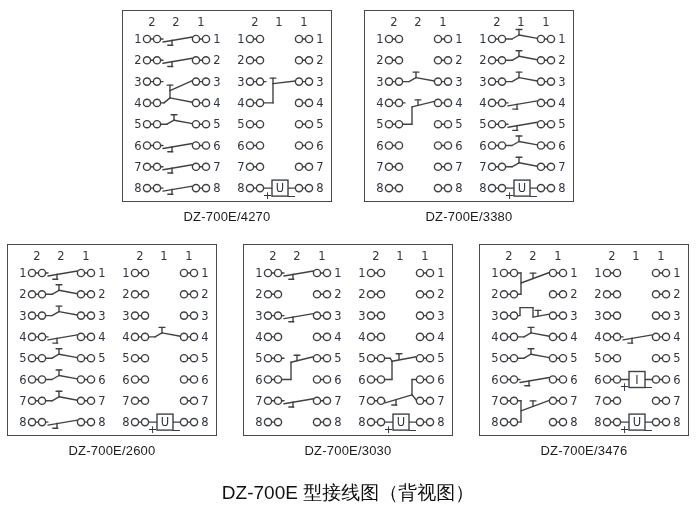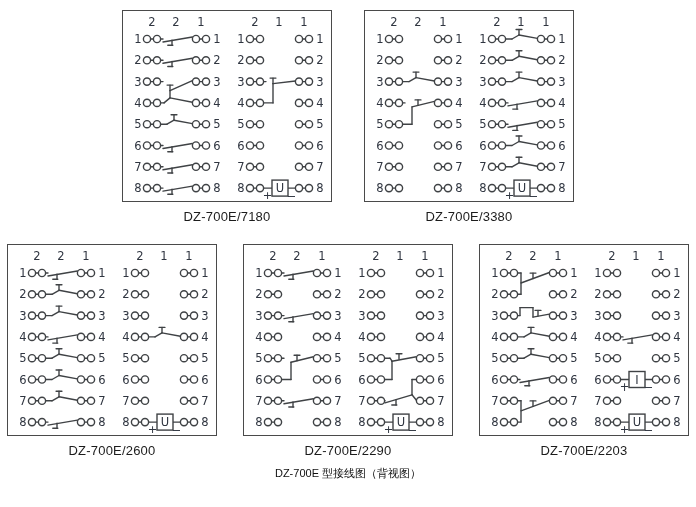--- a/index.html
+++ b/index.html
@@ -6,21 +6,21 @@
   .page{
     width:696px;height:507px;background:#ffffff;box-sizing:border-box;
     font-family:"Liberation Sans",sans-serif;overflow:hidden;
   }
   .diag-row{display:flex;}
   .diag-row.top{justify-content:center;gap:32px;padding-top:10px;}
   .diag-row.bottom{justify-content:space-between;padding:0 7px;margin-top:20px;}
   .card{margin:0;display:flex;flex-direction:column;align-items:center;}
   .dbox{border:1.6px solid #4a4a4a;background:#fff;padding:2px 3px;line-height:0;}
   .dtitle{margin-top:8px;font-size:13px;color:#1c1c1c;letter-spacing:.2px;line-height:1.1;}
-  .page-caption{text-align:center;margin-top:7px;font-size:11px;color:#101010;}
+  .page-caption{text-align:center;margin-top:21px;font-size:19px;color:#101010;}
   svg text{font-family:"DejaVu Sans","Liberation Sans",sans-serif;}
 </style>
 </head>
 <body>
 
 <div class="page">
 
   <div class="diag-row top">
     <figure class="card">
       <div class="dbox"><svg viewBox="0 0 202 186" width="202" height="186">
@@ -197,21 +197,21 @@
             <text x="165.5" y="186.6" font-size="11.5" text-anchor="middle" fill="#2f3540">−</text>
             <line x1="127.6" y1="175.1" x2="130.4" y2="175.1" stroke="#3f4245" stroke-width="1.4" stroke-linecap="round"></line>
             <circle cx="124" cy="175.1" r="3.6" fill="#fff" stroke="#3f4245" stroke-width="1.4"></circle>
             <circle cx="134" cy="175.1" r="3.6" fill="#fff" stroke="#3f4245" stroke-width="1.4"></circle>
             <line x1="176.6" y1="175.1" x2="179.4" y2="175.1" stroke="#3f4245" stroke-width="1.4" stroke-linecap="round"></line>
             <circle cx="173" cy="175.1" r="3.6" fill="#fff" stroke="#3f4245" stroke-width="1.4"></circle>
             <circle cx="183" cy="175.1" r="3.6" fill="#fff" stroke="#3f4245" stroke-width="1.4"></circle>
             <text x="115" y="179.1" font-size="11.5" text-anchor="middle" fill="#2f3540">8</text>
             <text x="194" y="179.1" font-size="11.5" text-anchor="middle" fill="#2f3540">8</text>
           </svg></div>
-      <figcaption class="dtitle">DZ-700E/7180</figcaption>
+      <figcaption class="dtitle">DZ-700E/4270</figcaption>
     </figure>
     <figure class="card">
       <div class="dbox"><svg viewBox="0 0 202 186" width="202" height="186">
             <text x="26" y="13" font-size="11.5" text-anchor="middle" fill="#2f3540">2</text>
             <text x="50" y="13" font-size="11.5" text-anchor="middle" fill="#2f3540">2</text>
             <text x="75" y="13" font-size="11.5" text-anchor="middle" fill="#2f3540">1</text>
             <line x1="24.6" y1="26" x2="27.4" y2="26" stroke="#3f4245" stroke-width="1.4" stroke-linecap="round"></line>
             <circle cx="21" cy="26" r="3.6" fill="#fff" stroke="#3f4245" stroke-width="1.4"></circle>
             <circle cx="31" cy="26" r="3.6" fill="#fff" stroke="#3f4245" stroke-width="1.4"></circle>
             <line x1="73.6" y1="26" x2="76.4" y2="26" stroke="#3f4245" stroke-width="1.4" stroke-linecap="round"></line>
@@ -753,21 +753,21 @@
             <text x="165.5" y="186.6" font-size="11.5" text-anchor="middle" fill="#2f3540">−</text>
             <line x1="127.6" y1="175.1" x2="130.4" y2="175.1" stroke="#3f4245" stroke-width="1.4" stroke-linecap="round"></line>
             <circle cx="124" cy="175.1" r="3.6" fill="#fff" stroke="#3f4245" stroke-width="1.4"></circle>
             <circle cx="134" cy="175.1" r="3.6" fill="#fff" stroke="#3f4245" stroke-width="1.4"></circle>
             <line x1="176.6" y1="175.1" x2="179.4" y2="175.1" stroke="#3f4245" stroke-width="1.4" stroke-linecap="round"></line>
             <circle cx="173" cy="175.1" r="3.6" fill="#fff" stroke="#3f4245" stroke-width="1.4"></circle>
             <circle cx="183" cy="175.1" r="3.6" fill="#fff" stroke="#3f4245" stroke-width="1.4"></circle>
             <text x="115" y="179.1" font-size="11.5" text-anchor="middle" fill="#2f3540">8</text>
             <text x="194" y="179.1" font-size="11.5" text-anchor="middle" fill="#2f3540">8</text>
           </svg></div>
-      <figcaption class="dtitle">DZ-700E/2290</figcaption>
+      <figcaption class="dtitle">DZ-700E/3030</figcaption>
     </figure>
     <figure class="card">
       <div class="dbox"><svg viewBox="0 0 202 186" width="202" height="186">
             <text x="26" y="13" font-size="11.5" text-anchor="middle" fill="#2f3540">2</text>
             <text x="50" y="13" font-size="11.5" text-anchor="middle" fill="#2f3540">2</text>
             <text x="75" y="13" font-size="11.5" text-anchor="middle" fill="#2f3540">1</text>
             <line x1="34.6" y1="26" x2="38" y2="26" stroke="#3f4245" stroke-width="1.4" stroke-linecap="round"></line>
             <line x1="38" y1="26" x2="38" y2="47.3" stroke="#3f4245" stroke-width="1.4" stroke-linecap="round"></line>
             <line x1="38" y1="36" x2="66.4" y2="25.5" stroke="#3f4245" stroke-width="1.4" stroke-linecap="round"></line>
             <line x1="50" y1="31.6" x2="50" y2="26.1" stroke="#3f4245" stroke-width="1.4" stroke-linecap="round"></line>
@@ -941,19 +941,19 @@
             <text x="165.5" y="186.6" font-size="11.5" text-anchor="middle" fill="#2f3540">−</text>
             <line x1="127.6" y1="175.1" x2="130.4" y2="175.1" stroke="#3f4245" stroke-width="1.4" stroke-linecap="round"></line>
             <circle cx="124" cy="175.1" r="3.6" fill="#fff" stroke="#3f4245" stroke-width="1.4"></circle>
             <circle cx="134" cy="175.1" r="3.6" fill="#fff" stroke="#3f4245" stroke-width="1.4"></circle>
             <line x1="176.6" y1="175.1" x2="179.4" y2="175.1" stroke="#3f4245" stroke-width="1.4" stroke-linecap="round"></line>
             <circle cx="173" cy="175.1" r="3.6" fill="#fff" stroke="#3f4245" stroke-width="1.4"></circle>
             <circle cx="183" cy="175.1" r="3.6" fill="#fff" stroke="#3f4245" stroke-width="1.4"></circle>
             <text x="115" y="179.1" font-size="11.5" text-anchor="middle" fill="#2f3540">8</text>
             <text x="194" y="179.1" font-size="11.5" text-anchor="middle" fill="#2f3540">8</text>
           </svg></div>
-      <figcaption class="dtitle">DZ-700E/2203</figcaption>
+      <figcaption class="dtitle">DZ-700E/3476</figcaption>
     </figure>
   </div>
 
   <div class="page-caption">DZ-700E 型接线图（背视图）</div>
 
 </div>
 
 </body></html>

